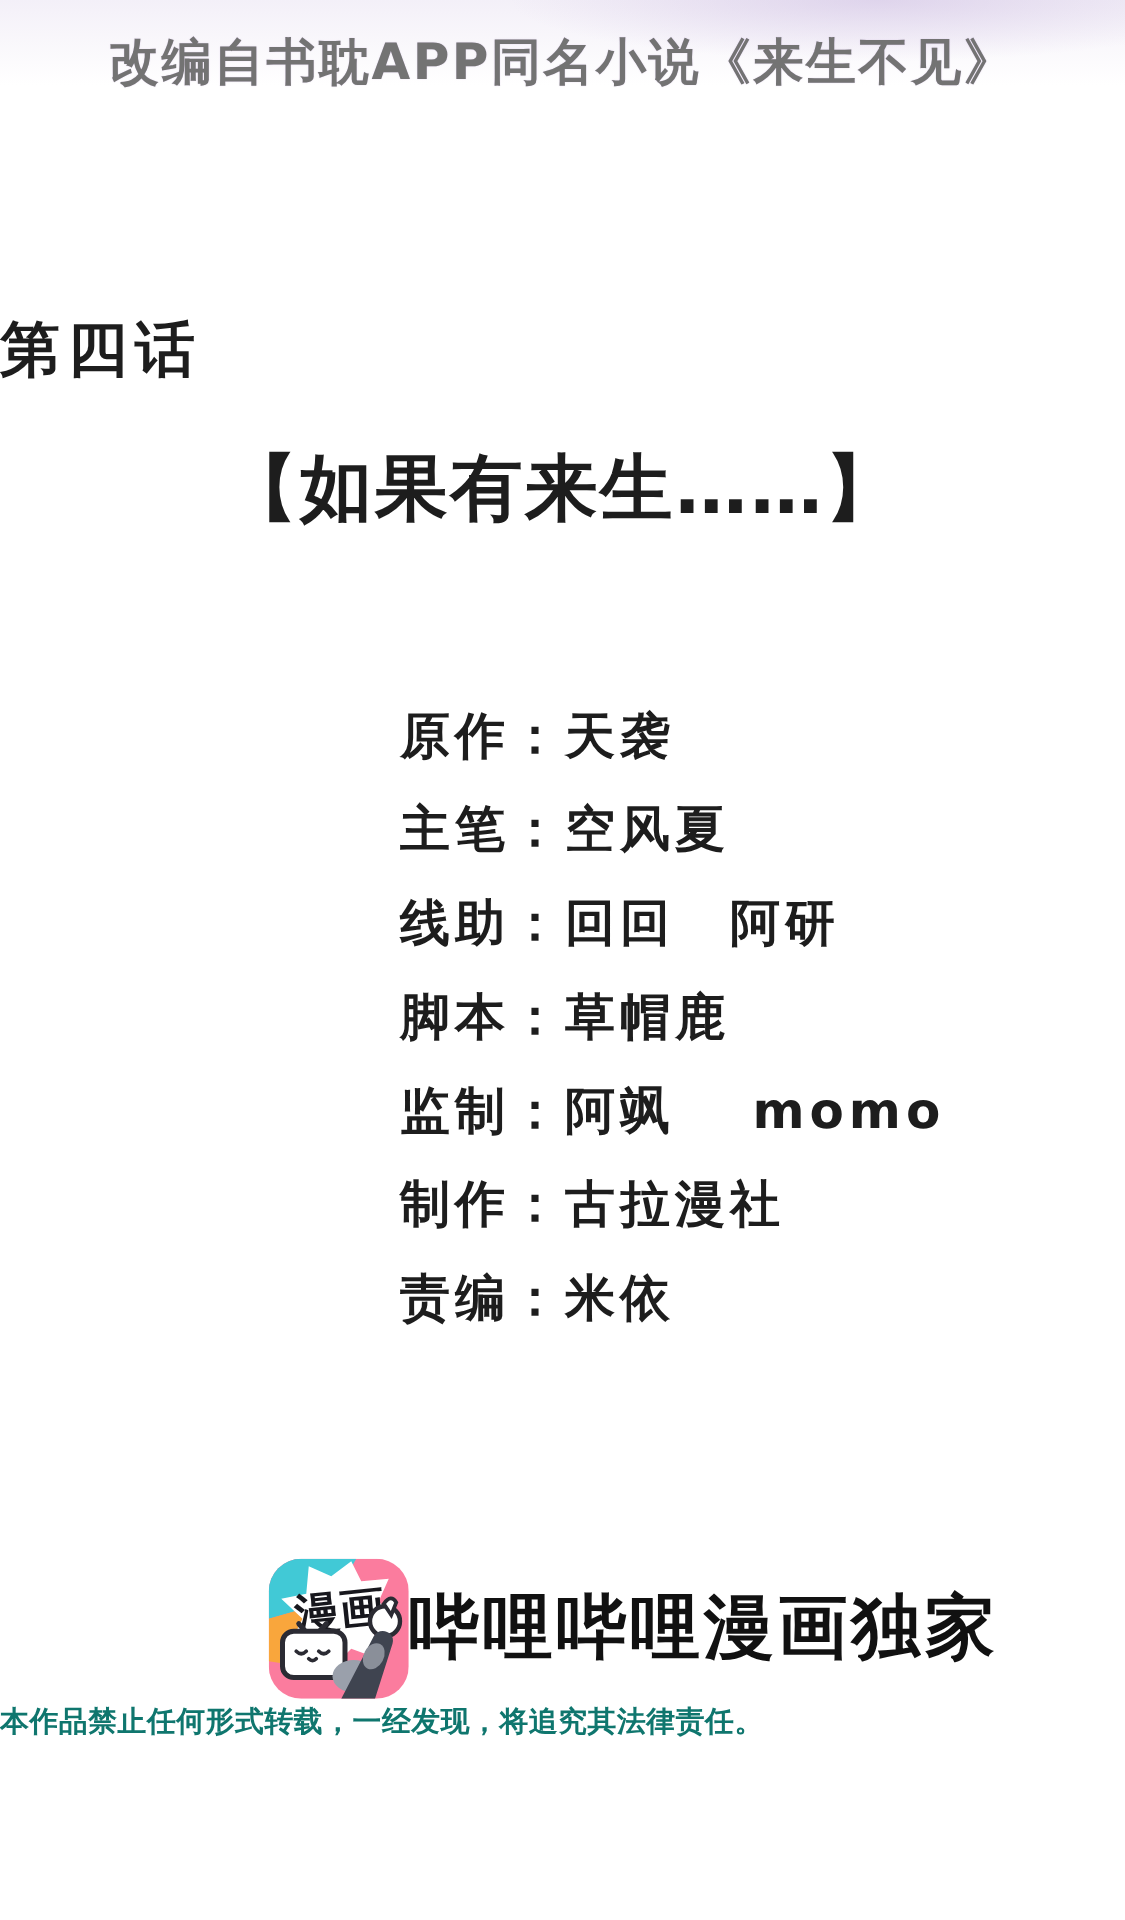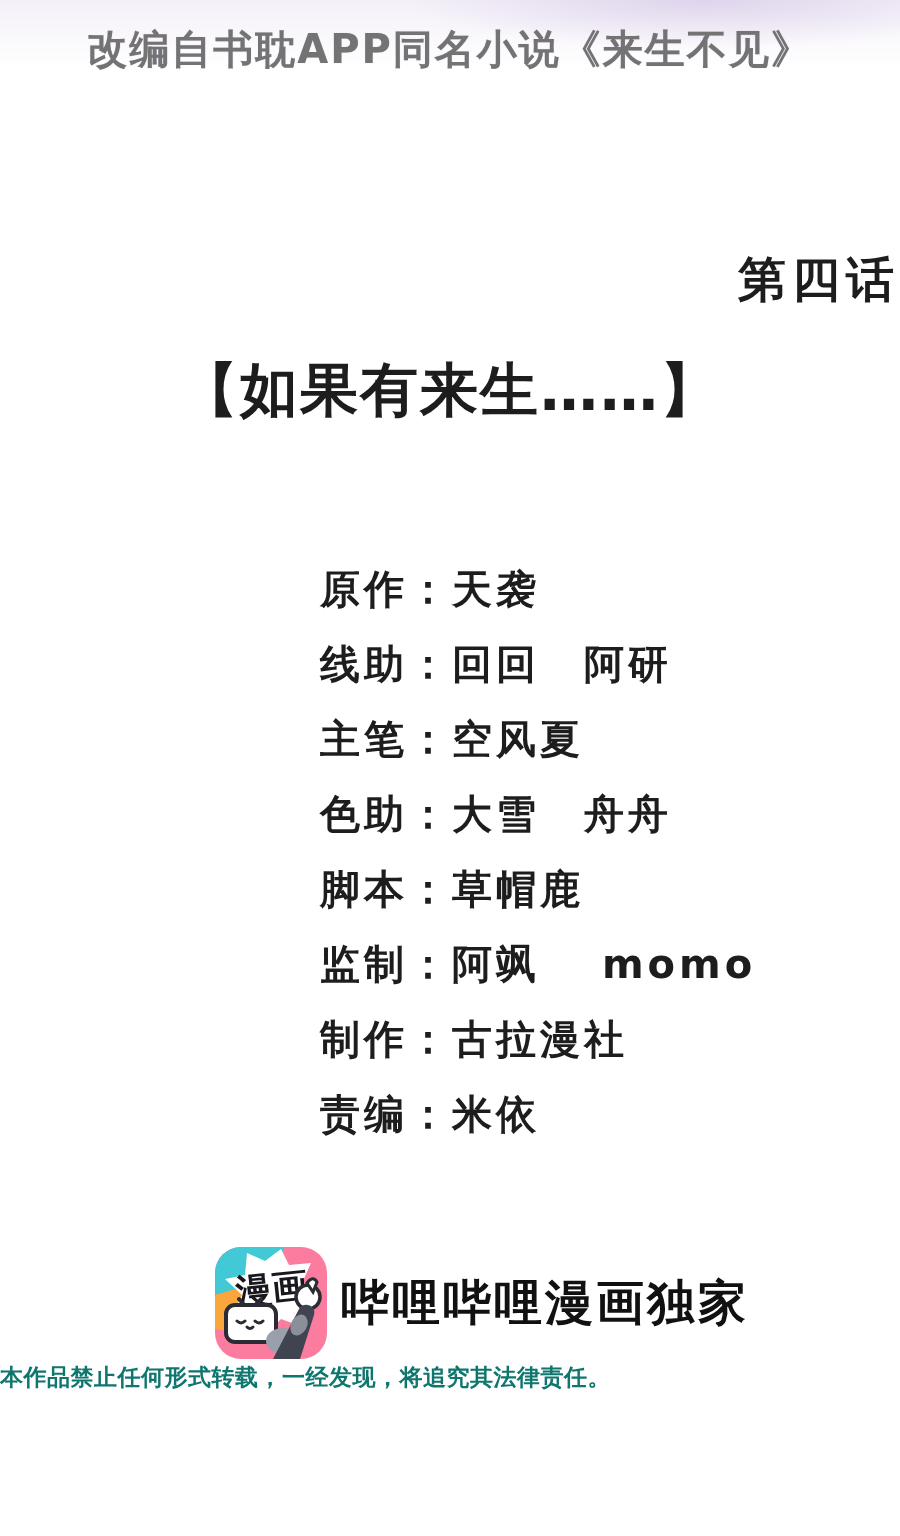--- a/index.html
+++ b/index.html
@@ -36,21 +36,21 @@
     font-weight: bold;
     letter-spacing: 2px;
     color: #737373;
     text-shadow: 0 0 1px rgba(166,127,201,0.4);
   }
   .chapter-title {
     position: absolute;
     top: 248px;
     left: 0;
     width: 100%;
-    text-align: right;
+    text-align: left;
     font-size: 48px;
     font-weight: bold;
     letter-spacing: 6px;
   }
   .chapter-subtitle {
     position: absolute;
     top: 352px;
     left: 0;
     width: 100%;
     text-align: center;
@@ -79,23 +79,22 @@
     display: flex;
     align-items: center;
   }
   .app-icon {
     width: 112px;
     height: 112px;
     flex: 0 0 auto;
     display: block;
   }
   .brand-text {
-    margin-left: 14px;
     font-family: "DejaVu Serif", "Liberation Serif", serif;
-    font-size: 48px;
+    font-size: 56px;
     font-weight: bold;
     letter-spacing: 3px;
     color: #111111;
     white-space: nowrap;
   }
   .disclaimer {
     position: absolute;
     top: 1362px;
     left: 0;
     width: 100%;
@@ -118,23 +117,22 @@
   <div class="top-tint"></div>
 
   <div class="adaptation-note">改编自书耽APP同名小说《来生不见》</div>
 
   <div class="chapter-title">第四话</div>
 
   <div class="chapter-subtitle">【如果有来生……】</div>
 
   <div class="credits">
     <div class="credit-line">原作：天袭</div>
+    <div class="credit-line">主笔：空风夏</div>
     <div class="credit-line">线助：回回　阿研</div>
-    <div class="credit-line">主笔：空风夏</div>
-    <div class="credit-line">色助：大雪　舟舟</div>
     <div class="credit-line">脚本：草帽鹿</div>
     <div class="credit-line">监制：阿飒　 momo</div>
     <div class="credit-line">制作：古拉漫社</div>
     <div class="credit-line">责编：米依</div>
   </div>
 
   <div class="brand-row">
     <svg class="app-icon" viewBox="0 0 112 112" xmlns="http://www.w3.org/2000/svg">
       <defs>
         <clipPath id="iconClip">

